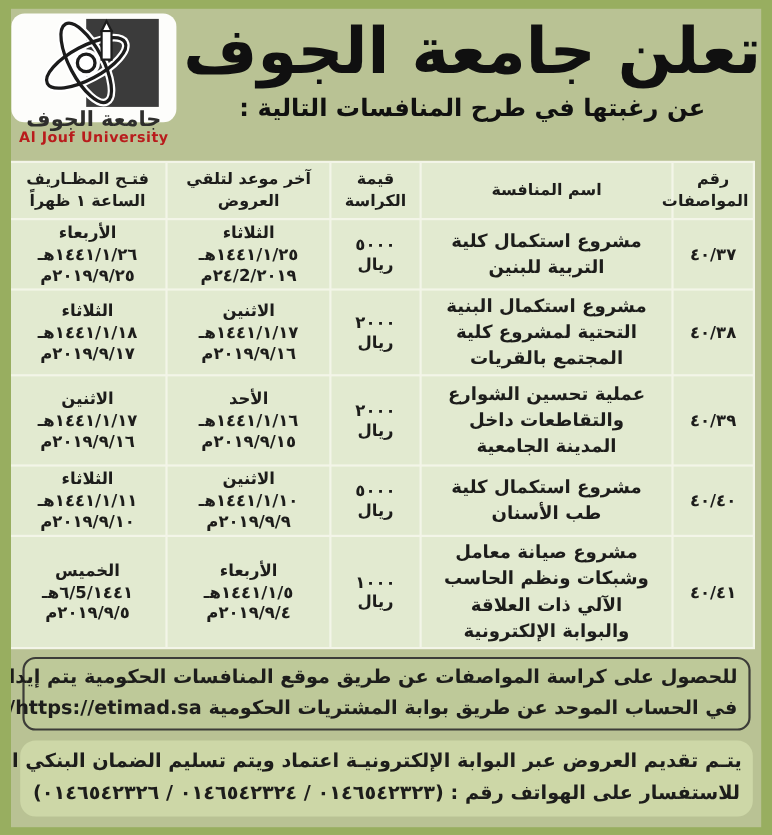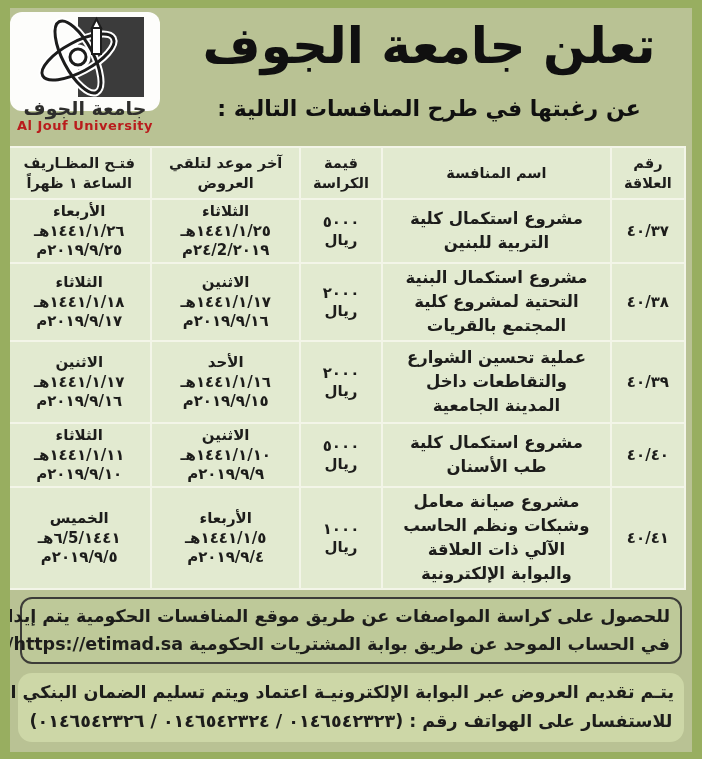--- a/index.html
+++ b/index.html
@@ -45,31 +45,31 @@
   .logo-art{display:block;margin:0 auto;}
   .logo-ar{font-size:19px;line-height:20px;color:#2e2e2c;}
   .logo-en{font-size:13px;line-height:15px;color:#b91c1c;letter-spacing:.5px;}
   .title-block{
     flex:1 1 auto;
     display:flex;flex-direction:column;
     align-items:center;justify-content:center;
     padding-top:6px;
   }
   .title{
-    font-size:50px;
+    font-size:58px;
     line-height:64px;
     color:#101010;
     white-space:nowrap;
     text-align:right;
   }
   .subtitle{
     font-size:22px;
     line-height:30px;
     color:#101010;
-    margin-top:16px;
+    margin-top:6px;
   }
   
   table.tenders{
     width:680px;
     margin:4px 6px 0 6px;
     border-collapse:separate;
     border-spacing:2px;
     background:#f3f5e8;
     table-layout:fixed;
   }
@@ -154,21 +154,21 @@
     <table class="tenders" dir="rtl">
       <colgroup>
         <col class="c-num">
           <col class="c-name">
           <col class="c-price">
           <col class="c-date1">
           <col class="c-date2">
       </colgroup>
       <tbody>
           <tr class="hrow">
-        <th>رقم العلاقة</th>
+        <th>رقم المواصفات</th>
         <th>اسم المنافسة</th>
         <th>قيمة الكراسة</th>
         <th>آخر موعد لتلقي العروض</th>
         <th>
           <div>فتـح المظـاريف</div>
           <div>الساعة ١ ظهراً</div>
         </th>
       </tr>
 
       <tr class="r-short">

